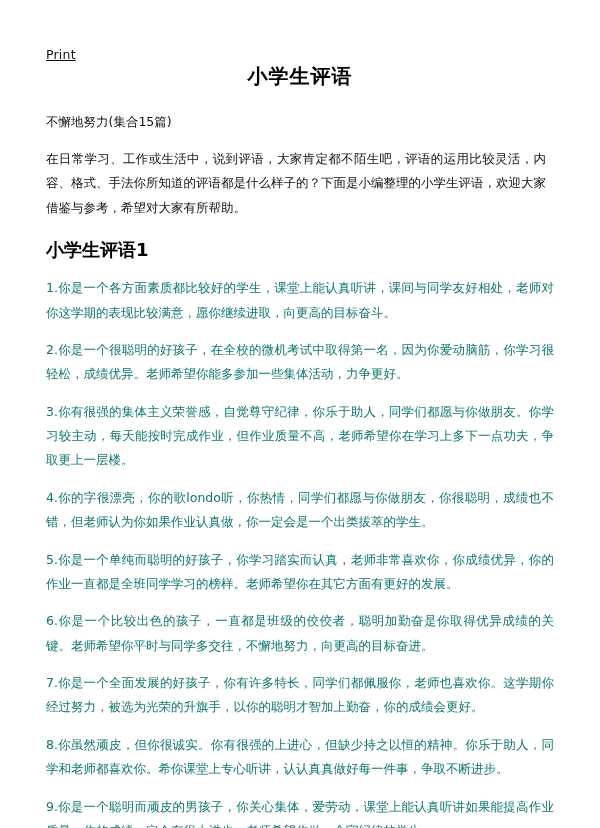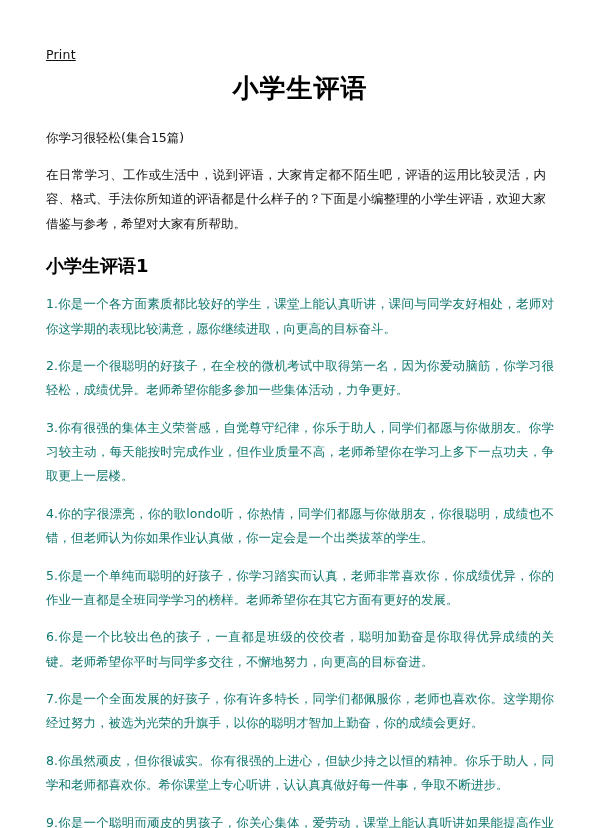--- a/index.html
+++ b/index.html
@@ -23,24 +23,24 @@
   }
   .print-link {
     font-size: 12.5px;
     color: #111;
     line-height: 1.2;
     margin: 0 0 22px 0;
     letter-spacing: 0.2px;
   }
   .doc-title {
     text-align: center;
-    font-size: 26px;
+    font-size: 20px;
     font-weight: bold;
     letter-spacing: 1px;
-    margin: 8px 0 24px 0;
+    margin: 0 0 24px 0;
     color: #000;
   }
   .subtitle {
     font-size: 12.5px;
     margin: 0 0 16px 0;
     color: #111;
   }
   .intro {
     font-size: 12.5px;
     line-height: 1.95;
@@ -64,21 +64,21 @@
 </style>
 </head>
 <body>
 
 <div class="page">
 
   <a class="print-link" href="#">Print</a>
 
   <h1 class="doc-title">小学生评语</h1>
 
-  <p class="subtitle">你学习很轻松(集合15篇)</p>
+  <p class="subtitle">不懈地努力(集合15篇)</p>
 
   <p class="intro">在日常学习、工作或生活中，说到评语，大家肯定都不陌生吧，评语的运用比较灵活，内容、格式、手法你所知道的评语都是什么样子的？下面是小编整理的小学生评语，欢迎大家借鉴与参考，希望对大家有所帮助。</p>
 
   <h2 class="section-head">小学生评语1</h2>
 
   <p class="para">1.你是一个各方面素质都比较好的学生，课堂上能认真听讲，课间与同学友好相处，老师对你这学期的表现比较满意，愿你继续进取，向更高的目标奋斗。</p>
   <p class="para">2.你是一个很聪明的好孩子，在全校的微机考试中取得第一名，因为你爱动脑筋，你学习很轻松，成绩优异。老师希望你能多参加一些集体活动，力争更好。</p>
   <p class="para">3.你有很强的集体主义荣誉感，自觉尊守纪律，你乐于助人，同学们都愿与你做朋友。你学习较主动，每天能按时完成作业，但作业质量不高，老师希望你在学习上多下一点功夫，争取更上一层楼。</p>
   <p class="para">4.你的字很漂亮，你的歌londo听，你热情，同学们都愿与你做朋友，你很聪明，成绩也不错，但老师认为你如果作业认真做，你一定会是一个出类拔萃的学生。</p>
   <p class="para">5.你是一个单纯而聪明的好孩子，你学习踏实而认真，老师非常喜欢你，你成绩优异，你的作业一直都是全班同学学习的榜样。老师希望你在其它方面有更好的发展。</p>

